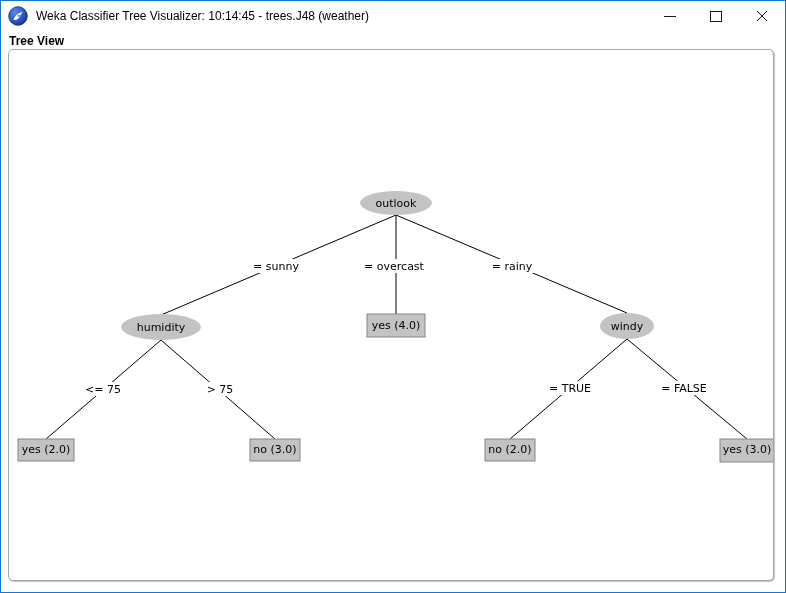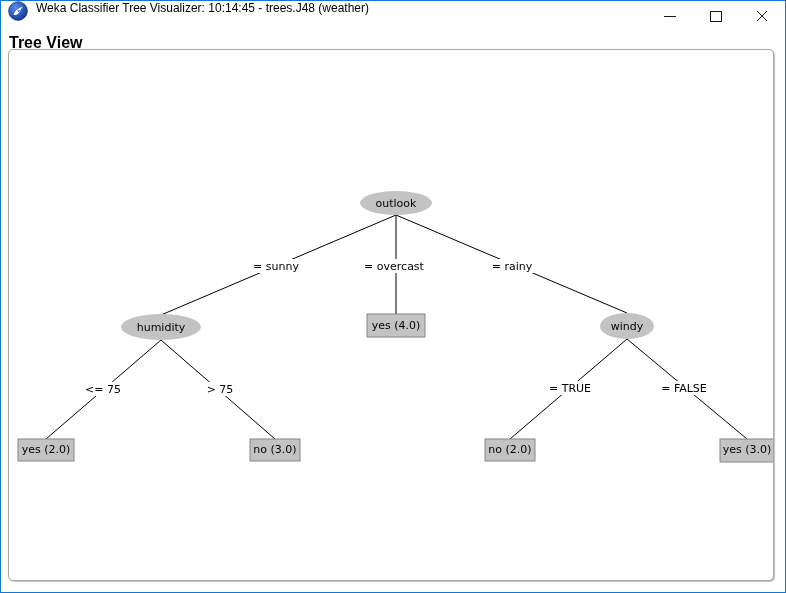--- a/index.html
+++ b/index.html
@@ -8,41 +8,41 @@
     width:786px; height:593px;
     box-sizing:border-box;
     background:#ffffff;
     border:1px solid #1177d2;
     font-family:"Liberation Sans", sans-serif;
     overflow:hidden;
   }
   .titlebar {
     height:30px;
     display:flex;
-    align-items:flex-start;
+    align-items:center;
     background:#ffffff;
   }
   .app-icon { width:20px; height:20px; margin-left:7px; display:flex; }
   .title-text {
     margin-left:8px;
     font-size:12px;
     color:#000000;
     white-space:nowrap;
   }
   .caption-buttons { margin-left:auto; display:flex; height:30px; }
   .caption-btn {
     width:46px; height:30px;
     display:flex; align-items:center; justify-content:center;
     cursor:default;
   }
   .glyph-min { width:12px; height:1px; background:#1a1a1a; display:block; }
   .glyph-max { width:10px; height:9px; border:1px solid #1a1a1a; display:block; }
   .view-label {
     padding:3px 0 0 8px;
-    font-size:16px;
+    font-size:12px;
     font-weight:bold;
     color:#000000;
     height:15px;
   }
   .tree-panel {
     position:absolute;
     left:7px; top:48px;
     width:766px; height:532px;
     box-sizing:border-box;
     background:#ffffff;

